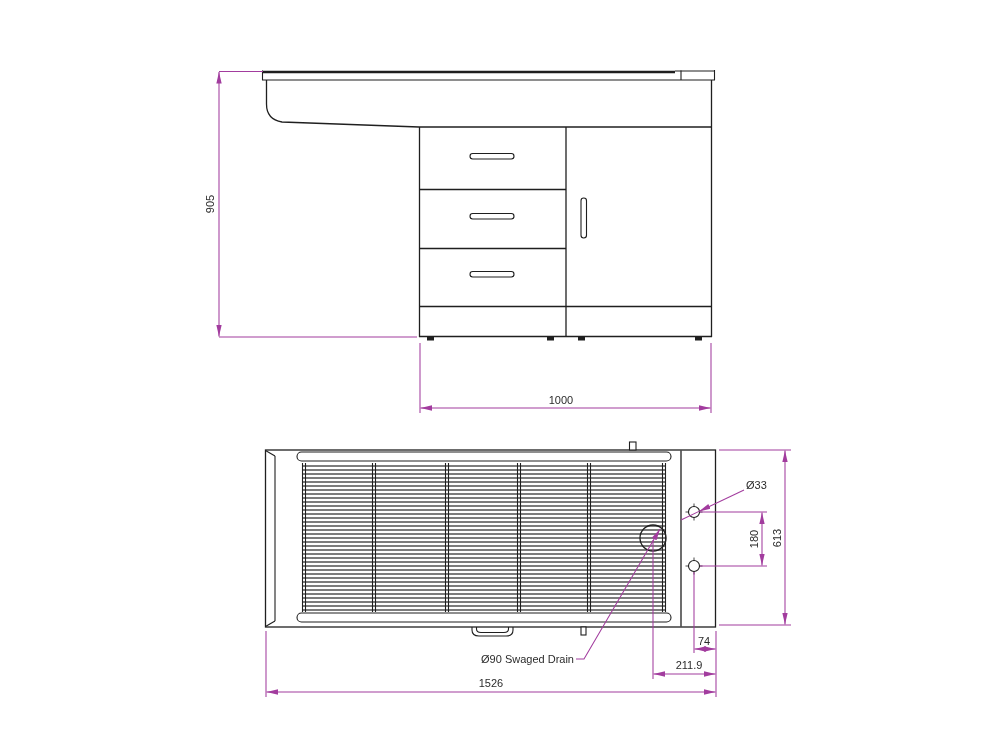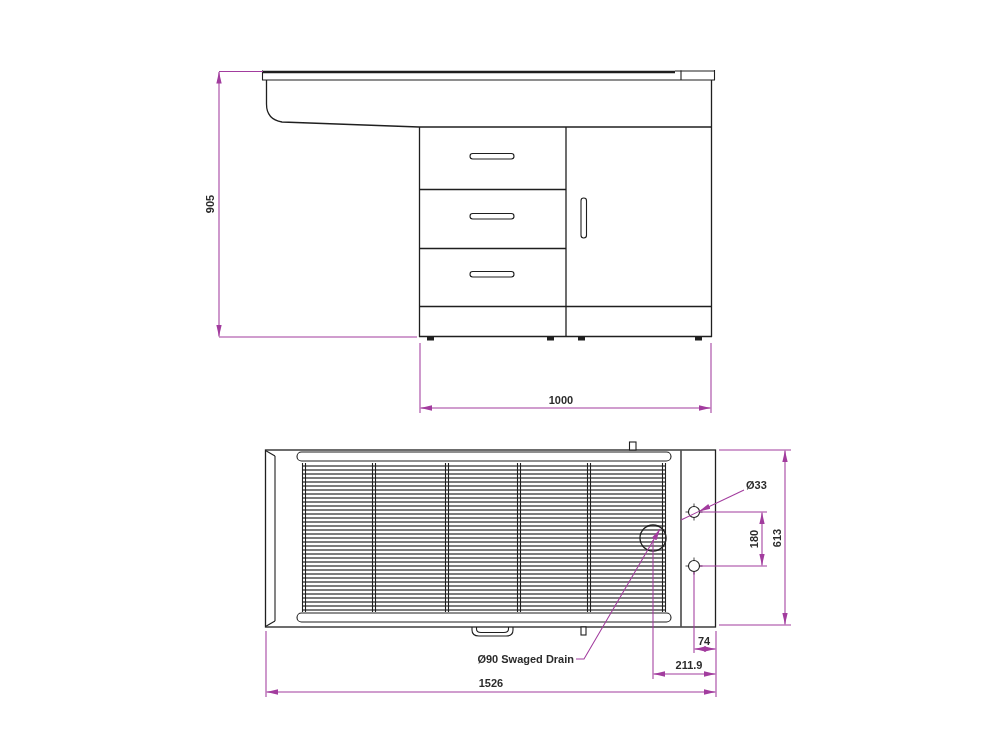--- a/index.html
+++ b/index.html
@@ -1,16 +1,16 @@
 <!DOCTYPE html>
 <html><head>
 <meta charset="utf-8">
 <style>
   html,body{margin:0;padding:0;background:#ffffff;}
-  .stage{width:1000px;height:750px;position:relative;background:#ffffff;overflow:hidden;font-weight:bold;}
+  .stage{width:1000px;height:750px;position:relative;background:#ffffff;overflow:hidden;}
   svg{display:block;}
   svg text{
     font-family:"Liberation Sans", sans-serif;
     font-size:11px;
     fill:#2b2b2b;
   }
   .ln{stroke:#1f1f1f;fill:none;stroke-width:1.3;stroke-linecap:butt;}
   .lnthin{stroke:#1f1f1f;fill:none;stroke-width:1.1;}
   .lnthick{stroke:#1f1f1f;fill:none;stroke-width:2.6;}
   .white{fill:#ffffff;}

